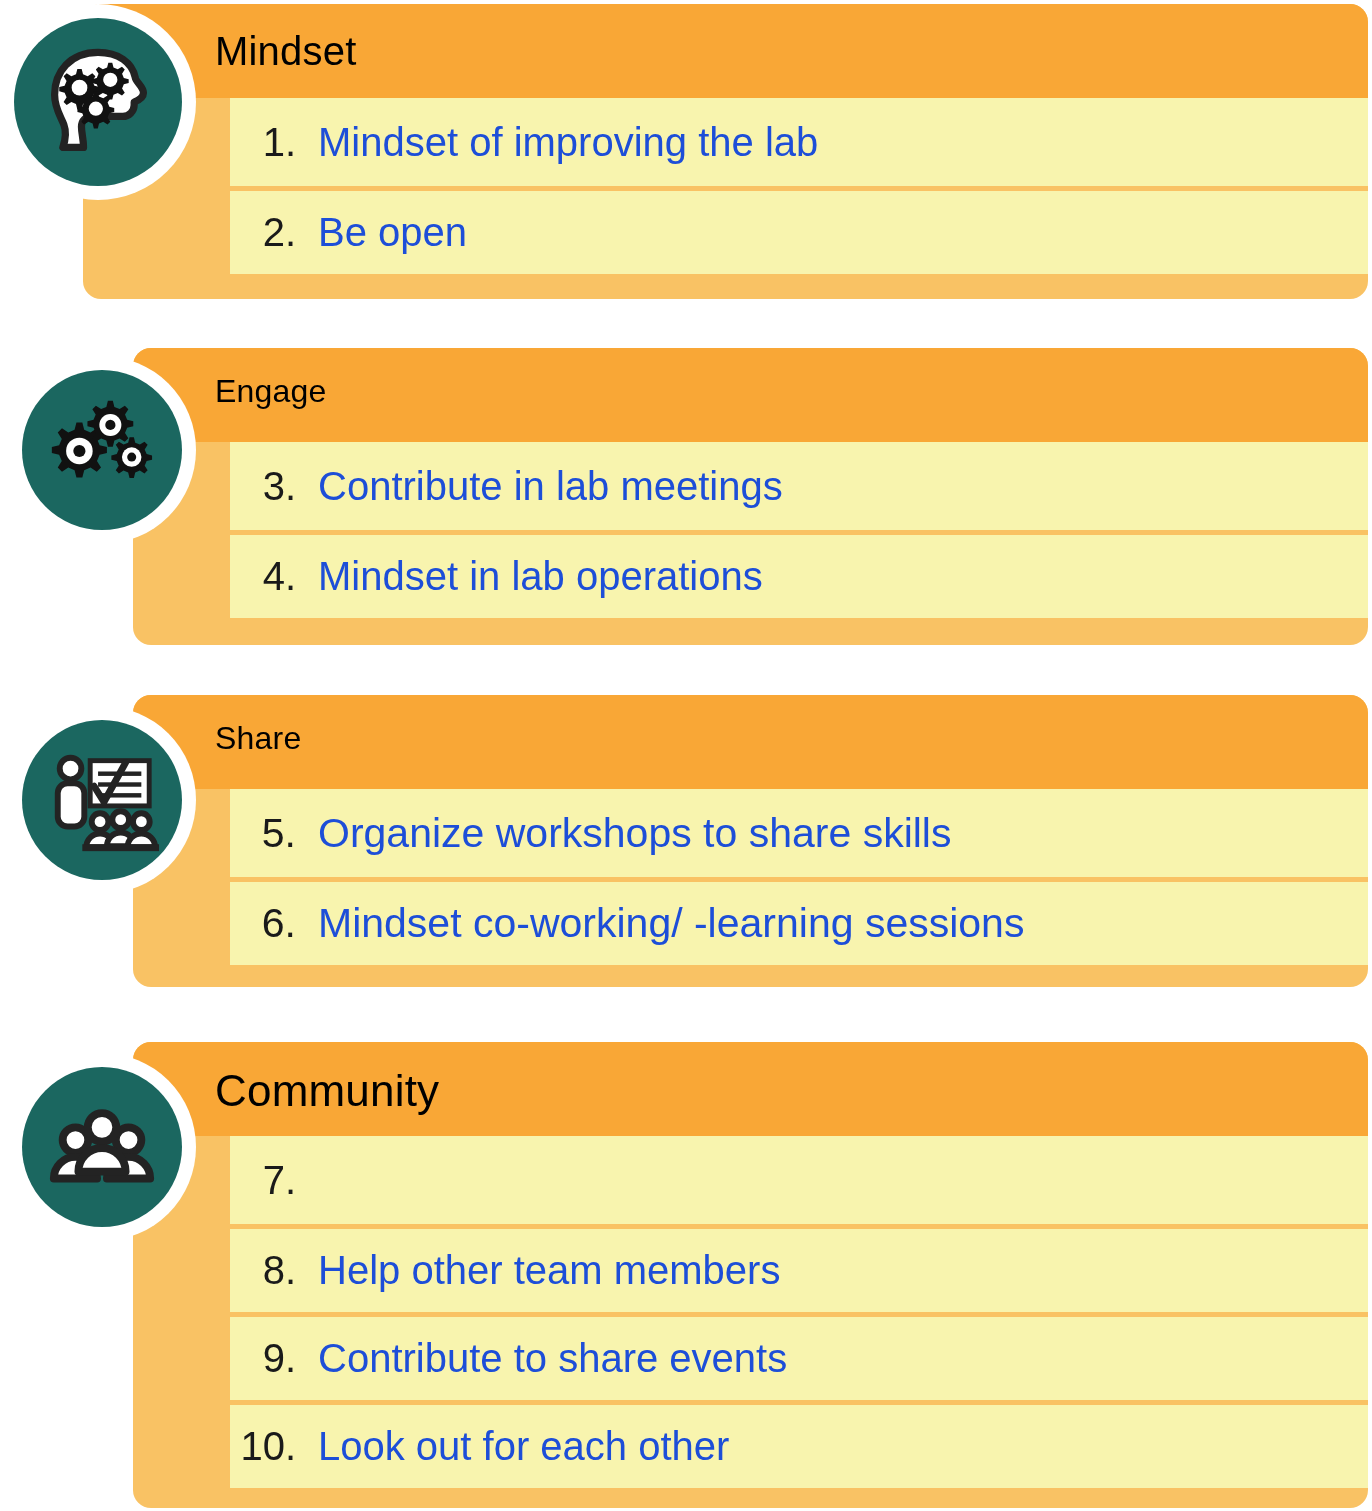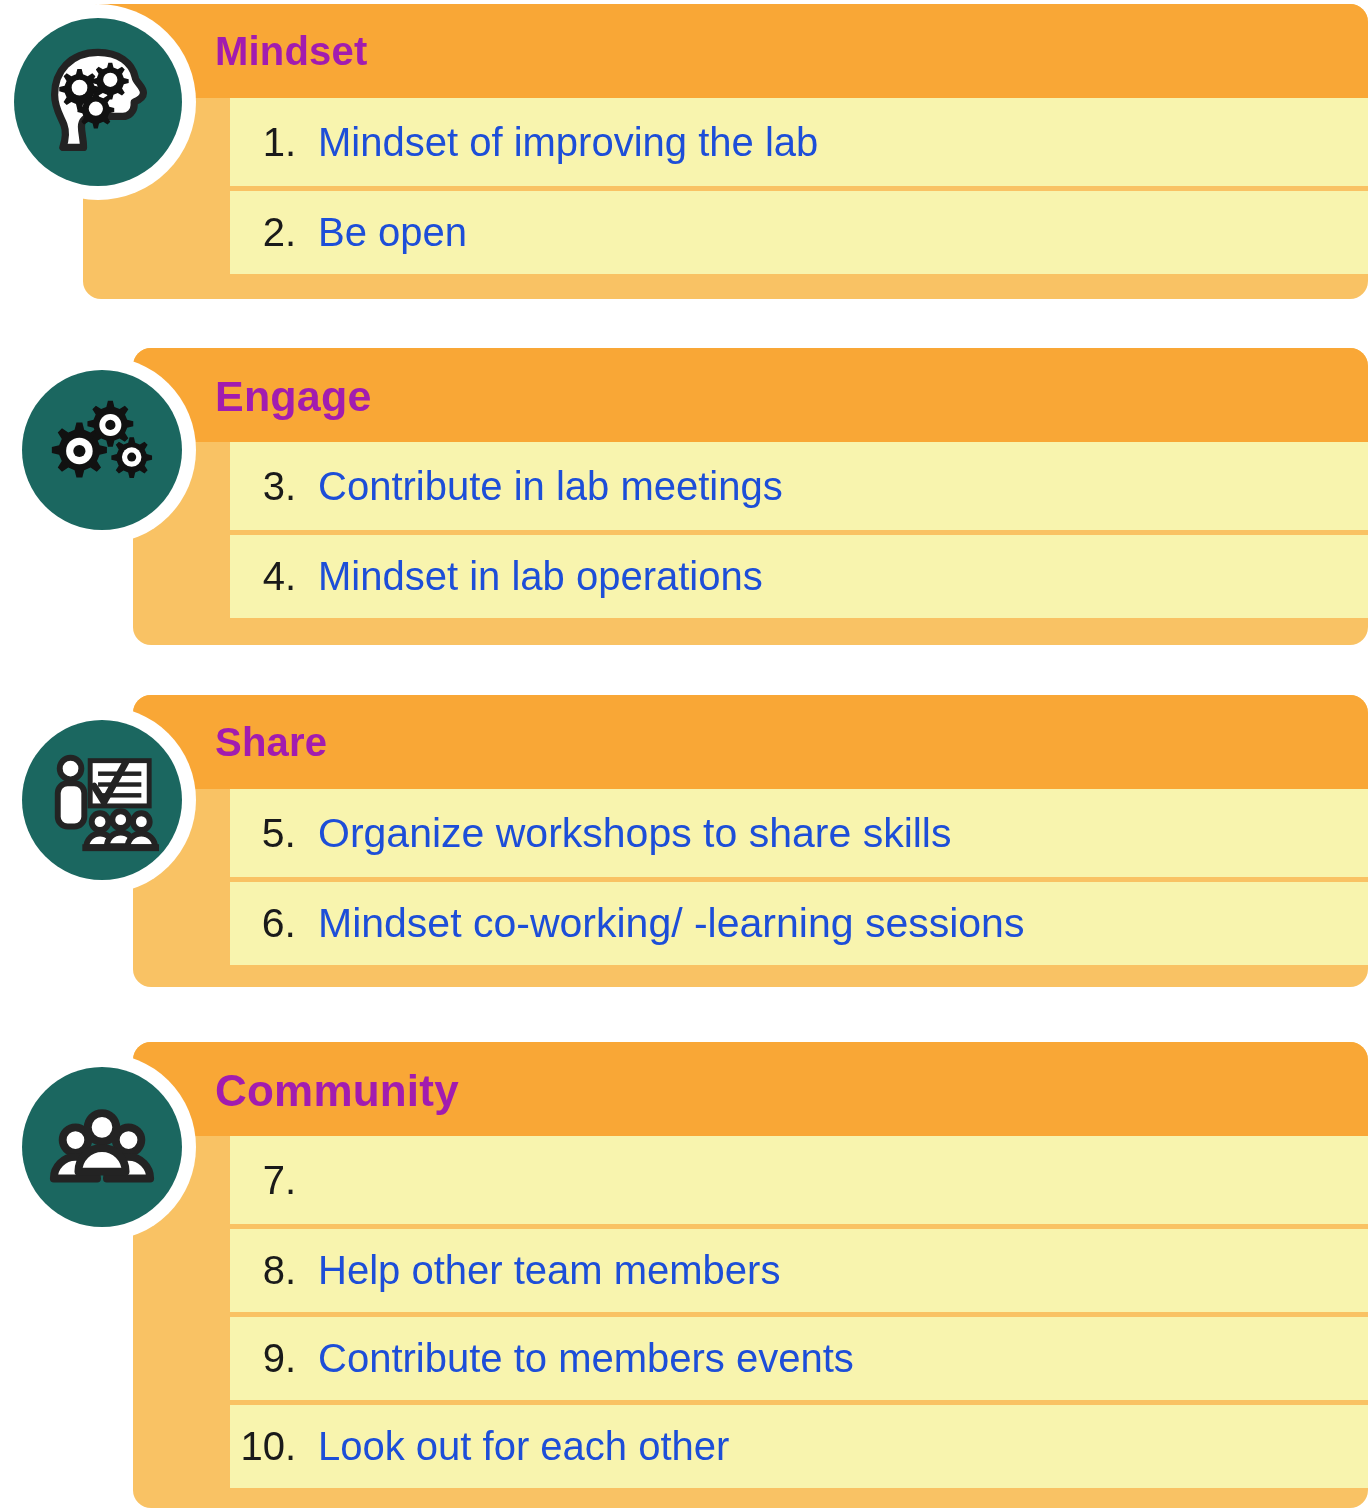--- a/index.html
+++ b/index.html
@@ -32,22 +32,22 @@
     position: absolute;
     left: 0;
     top: 0;
     right: 0;
     background: #f9a736;
     border-top-left-radius: 18px;
     border-top-right-radius: 18px;
   }
   .card-title {
     position: absolute;
-    color: #a21caf;
-    font-weight: bold;
+    color: #000000;
+    font-weight: normal;
     letter-spacing: 0.2px;
     white-space: nowrap;
     line-height: 1;
   }
 
   
   .rows {
     position: absolute;
     right: 0;
   }
@@ -97,22 +97,22 @@
   #card-engage    { left: 133px; top: 348px;  width: 1235px; height: 297px; }
   #card-share     { left: 133px; top: 695px;  width: 1235px; height: 292px; }
   #card-community { left: 133px; top: 1042px; width: 1235px; height: 466px; }
 
   #card-mindset   .card-header { height: 94px; }
   #card-engage    .card-header { height: 94px; }
   #card-share     .card-header { height: 94px; }
   #card-community .card-header { height: 94px; }
 
   #card-mindset   .card-title { left: 132px; top: 27px; font-size: 40px; }
-  #card-engage    .card-title { left: 82px;  top: 27px; font-size: 43px; }
-  #card-share     .card-title { left: 82px;  top: 27px; font-size: 40px; }
+  #card-engage    .card-title { left: 82px;  top: 27px; font-size: 32px; }
+  #card-share     .card-title { left: 82px;  top: 27px; font-size: 32px; }
   #card-community .card-title { left: 82px;  top: 27px; font-size: 44px; }
 
   #card-mindset   .rows { left: 147px; top: 94px; }
   #card-engage    .rows { left: 97px;  top: 94px; }
   #card-share     .rows { left: 97px;  top: 94px; }
   #card-community .rows { left: 97px;  top: 94px; }
 
   .row { height: 88px; font-size: 40px; }
   #card-share .row { font-size: 41px; }
 
@@ -270,21 +270,21 @@
     <div class="rows" style="width:1138px;">
       <div class="row">
         <span class="row-num">7.</span>
       </div>
       <div class="row">
         <span class="row-num">8.</span>
         <span class="row-text">Help other team members</span>
       </div>
       <div class="row">
         <span class="row-num">9.</span>
-        <span class="row-text">Contribute to members events</span>
+        <span class="row-text">Contribute to share events</span>
       </div>
       <div class="row">
         <span class="row-num">10.</span>
         <span class="row-text">Look out for each other</span>
       </div>
     </div>
   </div>
 
   <div class="icon-badge" id="badge-community">
     <div class="icon-disc">

